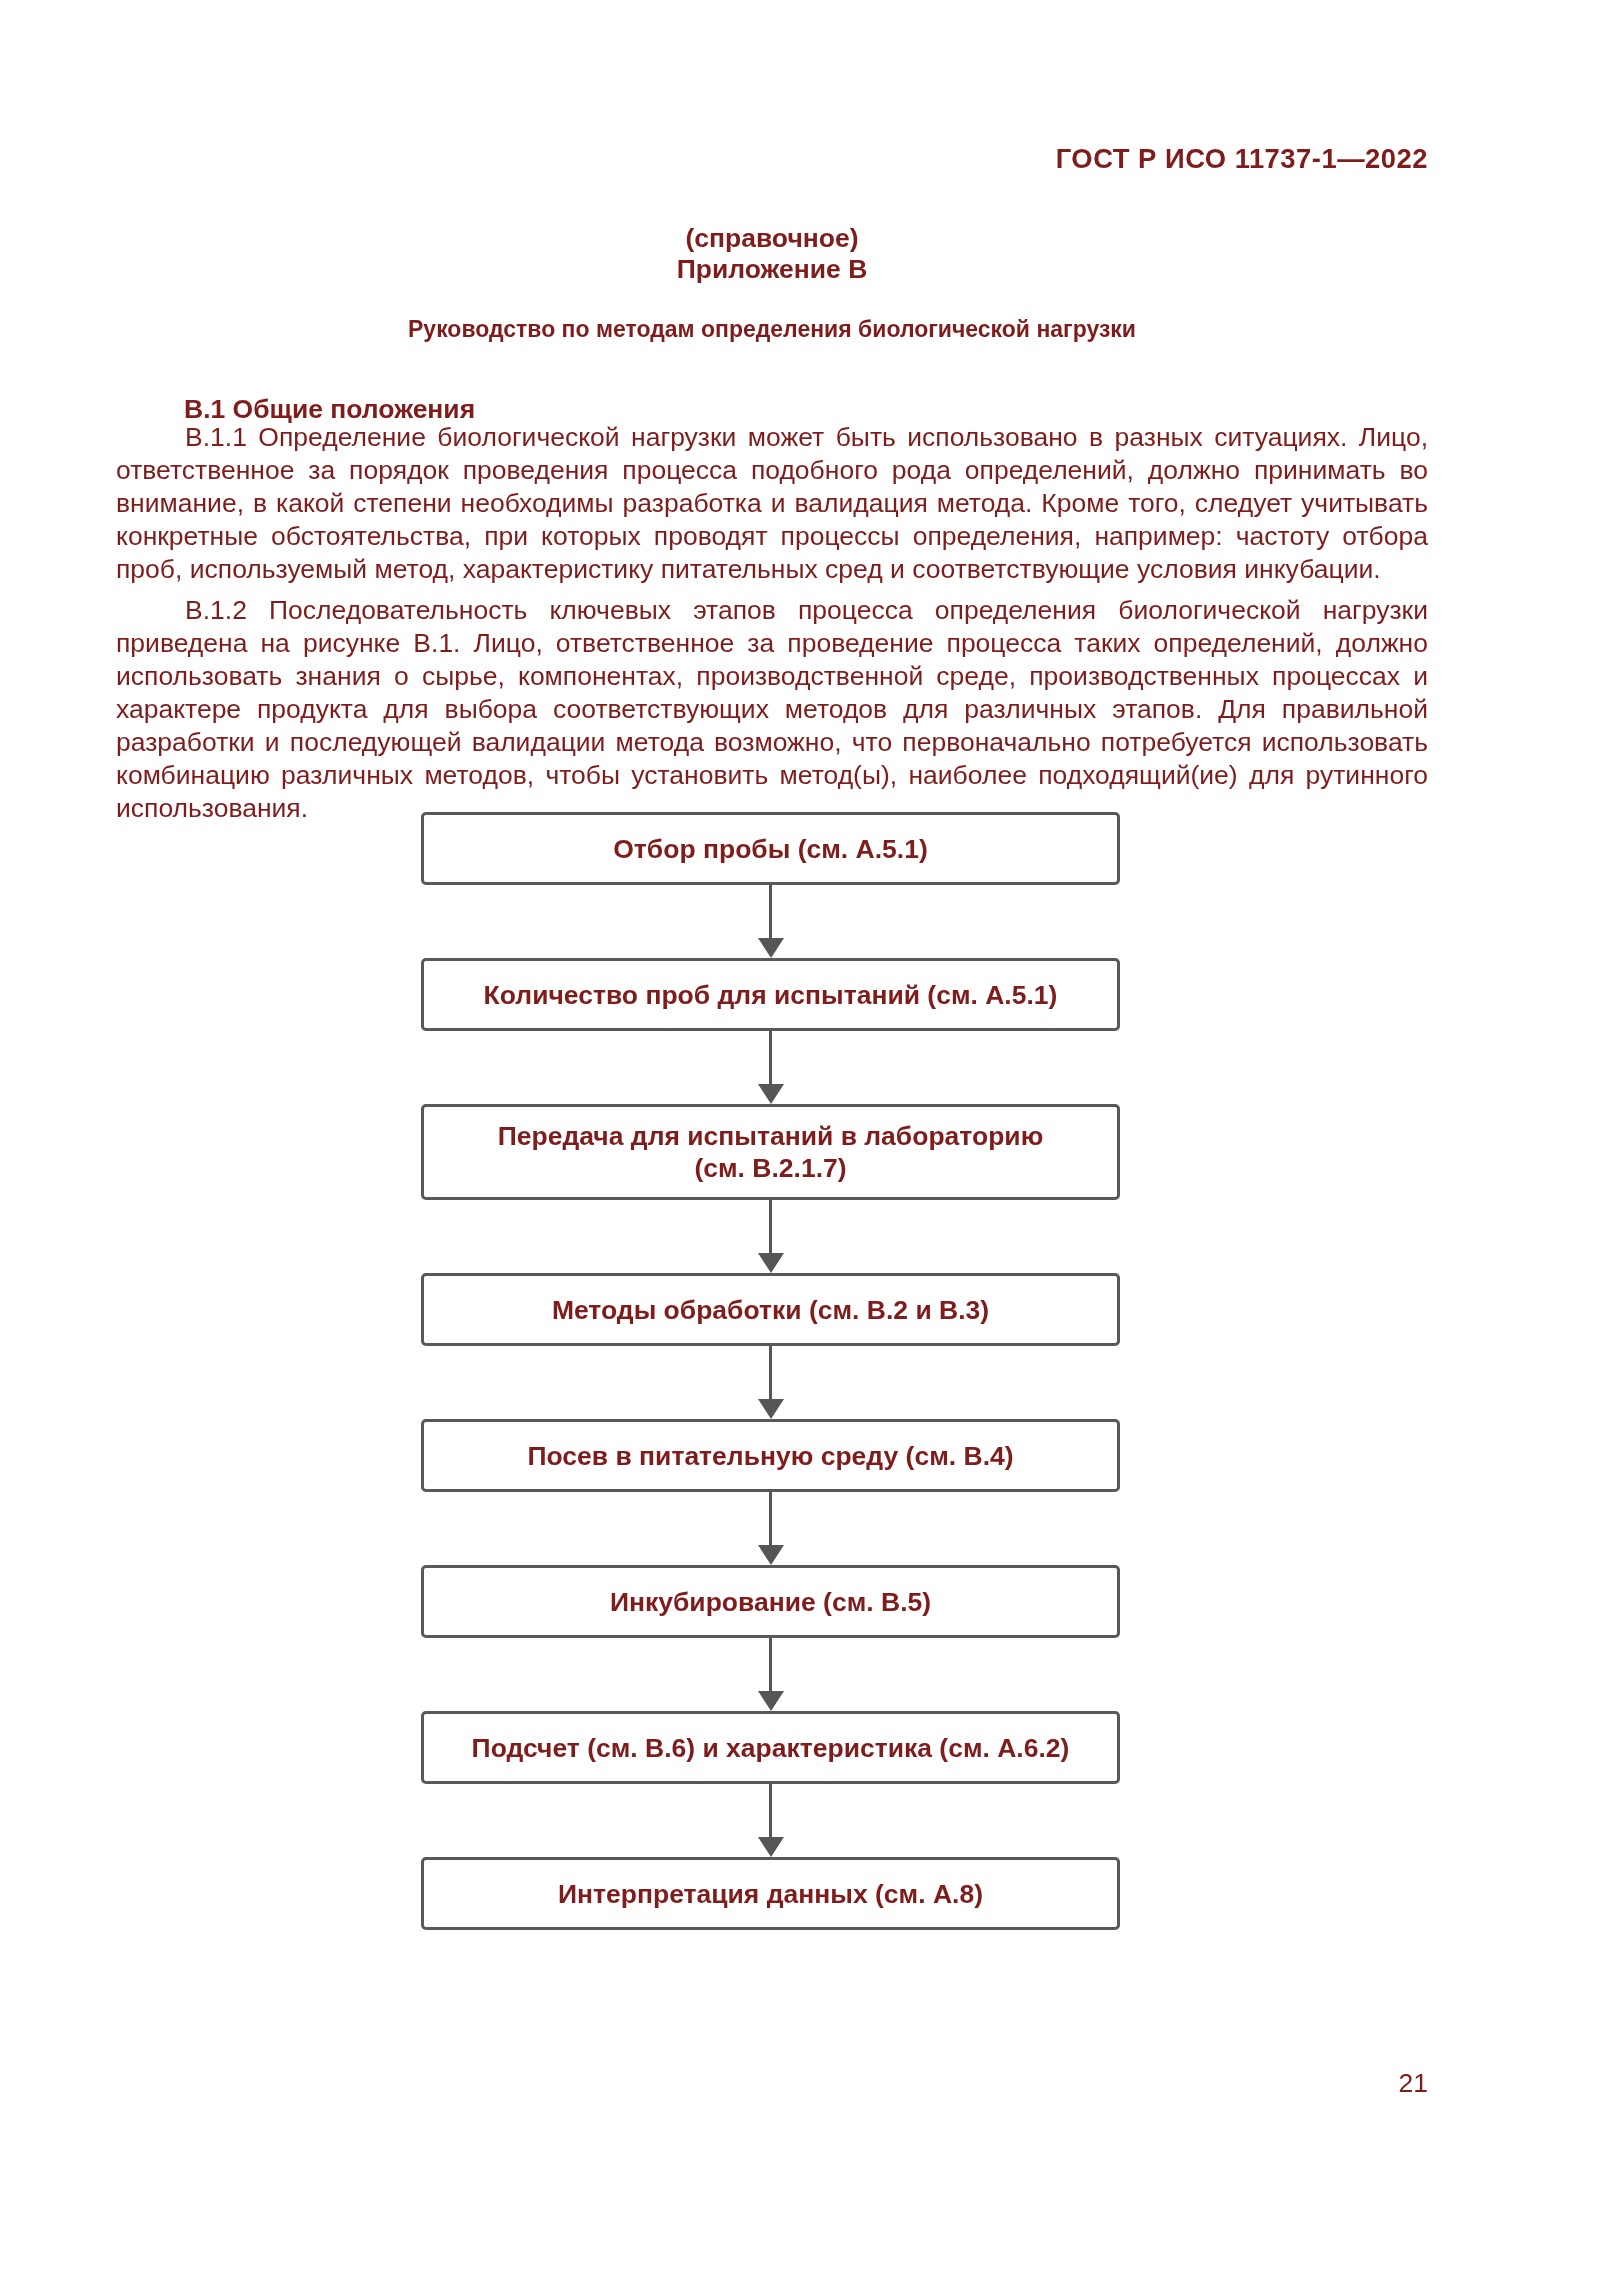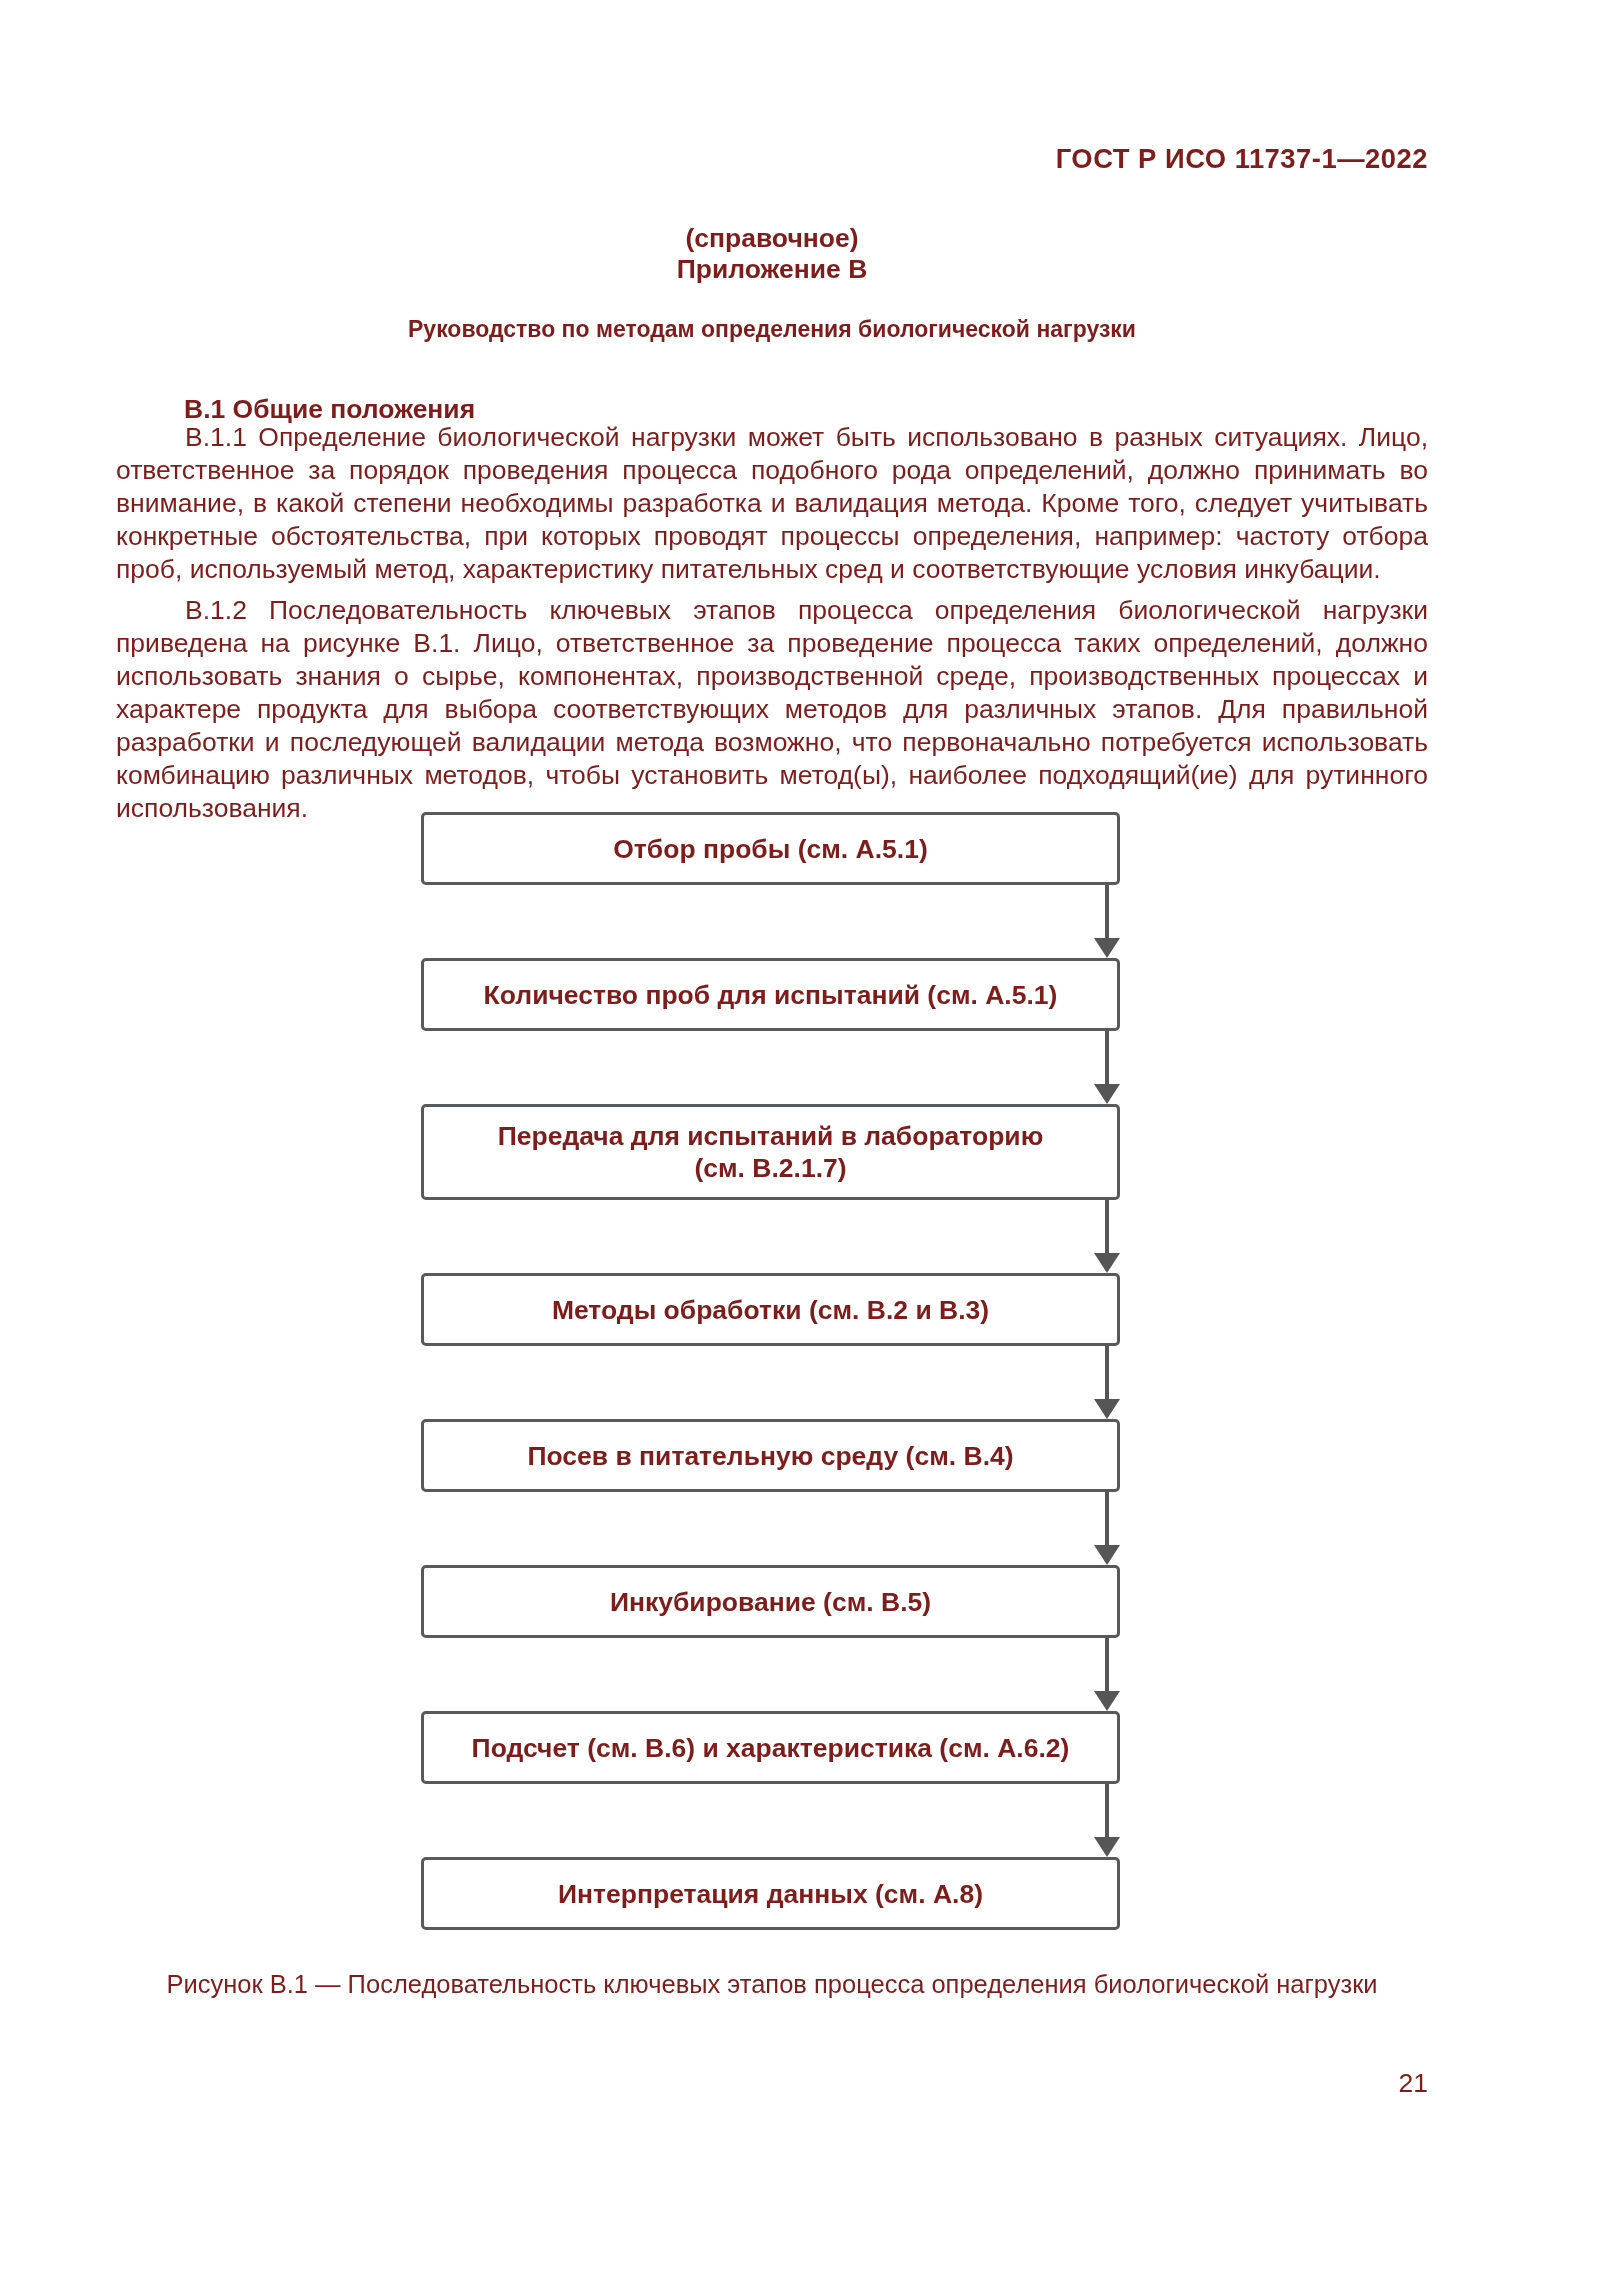--- a/index.html
+++ b/index.html
@@ -46,21 +46,21 @@
     text-indent: 69px;
     text-align: justify;
     font-size: 26.5px;
     line-height: 33px;
   }
   .body-text p + p { margin-top: 7.8px; }
 
   .flowchart {
     position: absolute;
     top: 812px; left: 421px; width: 699px;
-    display: flex; flex-direction: column; align-items: flex-end;
+    display: flex; flex-direction: column; align-items: center;
   }
   .fc-box {
     box-sizing: border-box;
     width: 100%;
     min-height: 73px;
     border: 3.9px solid #58595b;
     border-radius: 4.9px;
     background: #ffffff;
     display: flex; align-items: center; justify-content: center;
     text-align: center;
@@ -164,18 +164,17 @@
     </div>
     <div class="fc-arrow">
         <span class="fc-shaft"></span>
         <span class="fc-head"></span>
       </div>
     <div class="fc-box">
       <span>Интерпретация данных (см. А.8)</span>
     </div>
   </div>
 
-  <div class="figure-caption">Рисунок В.1 — Последовательность ключевых этапов процесса определения биологической нагрузки</div>
 
   <div class="page-number">21</div>
 
 </div>
 
 
 </body></html>

